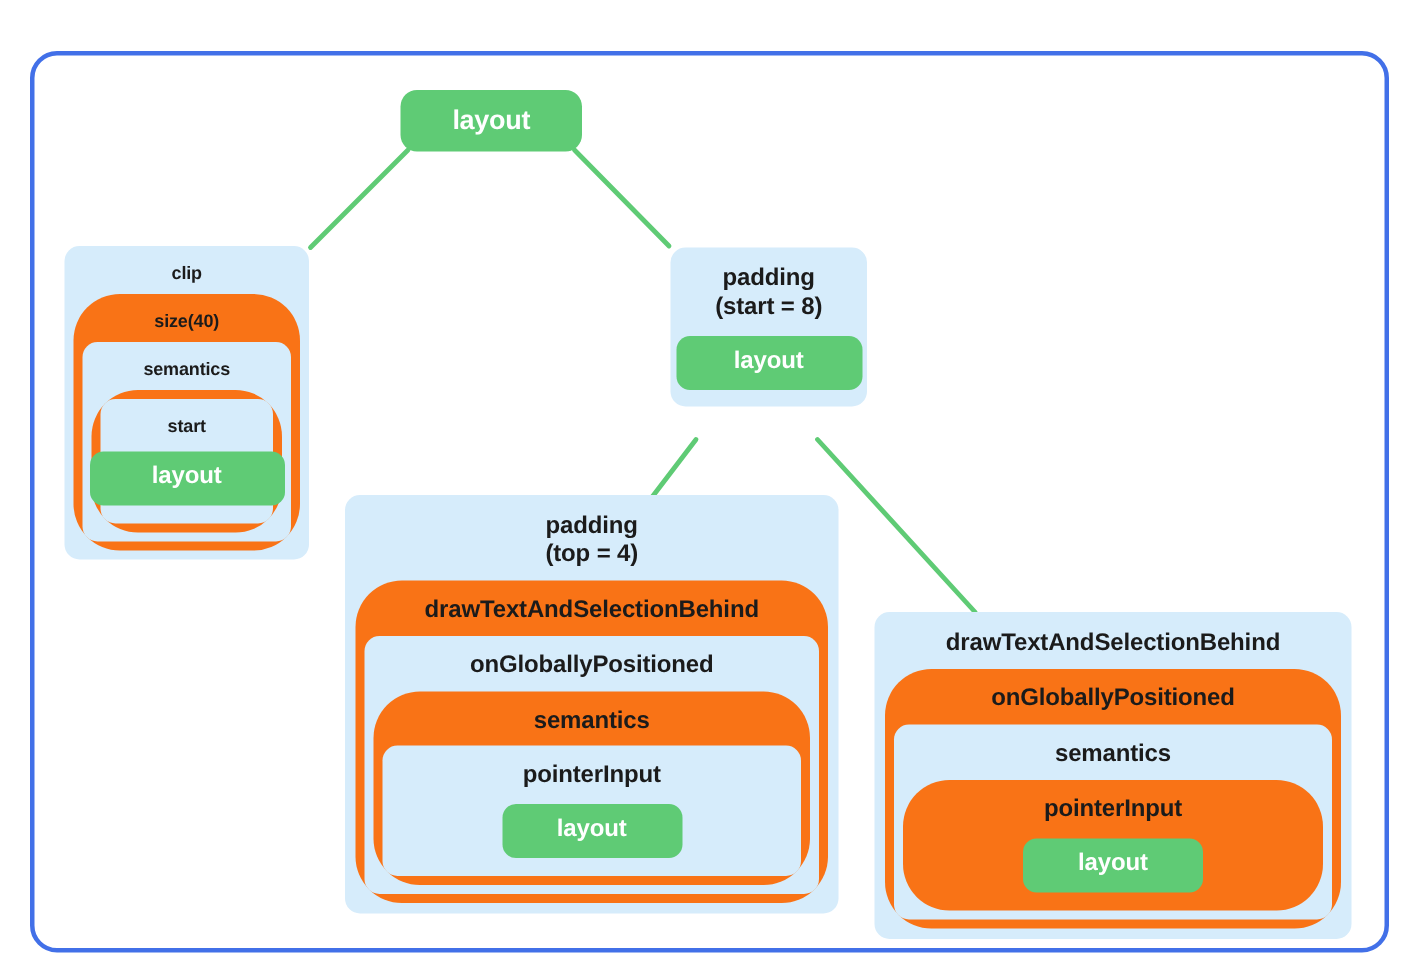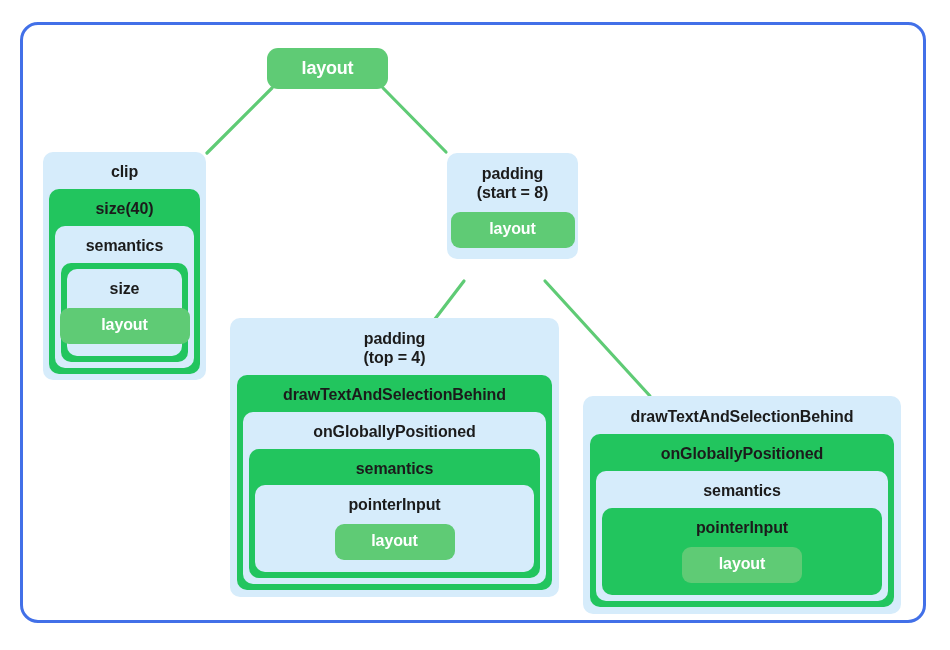--- a/index.html
+++ b/index.html
@@ -10,21 +10,21 @@
   body {
     width: 950px;
     height: 650px;
     font-family: "Liberation Sans", sans-serif;
     overflow: hidden;
     position: relative;
   }
 
   #canvas {
     position: absolute;
-    left: 0; top: 0;
+    left: 0; top: 12px;
     width: 950px;
     height: 550px;
   }
 
   
   #frame {
     position: absolute;
     left: 20px;
     top: 22px;
     width: 906px;
@@ -62,21 +62,21 @@
     display: block;
     font-size: 16px;
     font-weight: bold;
     color: #1b1b1b;
     line-height: 1.18;
     padding: 5px 4px 7px 4px;
     white-space: pre-line;
     letter-spacing: -0.1px;
   }
   .shade-a { background: #d6ecfb; }
-  .shade-b { background: #22c55e; }
+  .shade-b { background: #f97316; border-radius: 31px; }
 
   
   .leaf {
     background: #5fcb75;
     border-radius: 9px;
     color: #ffffff;
     font-size: 16px;
     font-weight: bold;
     text-align: center;
     padding: 9px 10px 11px 10px;
@@ -103,21 +103,21 @@
     letter-spacing: -0.2px;
   }
 
   
   #clip-stack {
     left: 43px;
     top: 152px;
     width: 163px;
     padding: 6px;
   }
-  #clip-stack .mod-label { font-size: 16px; }
+  #clip-stack .mod-label { font-size: 12px; }
 
   
   #padding-start-stack {
     left: 447px;
     top: 153px;
     width: 131px;
     padding: 7px;
   }
 
   
@@ -167,21 +167,21 @@
   </div>
 
   <div class="node mod shade-a" id="clip-stack">
     <span class="mod-label">clip</span>
     <div class="mod shade-b">
       <span class="mod-label">size(40)</span>
       <div class="mod shade-a">
         <span class="mod-label">semantics</span>
         <div class="mod shade-b">
           <div class="mod shade-a">
-            <span class="mod-label">size</span>
+            <span class="mod-label">start</span>
             <div class="leaf-wrap">
               <div class="leaf">layout</div>
             </div>
           </div>
         </div>
       </div>
     </div>
   </div>
 
   <div class="node mod shade-a" id="padding-start-stack">

